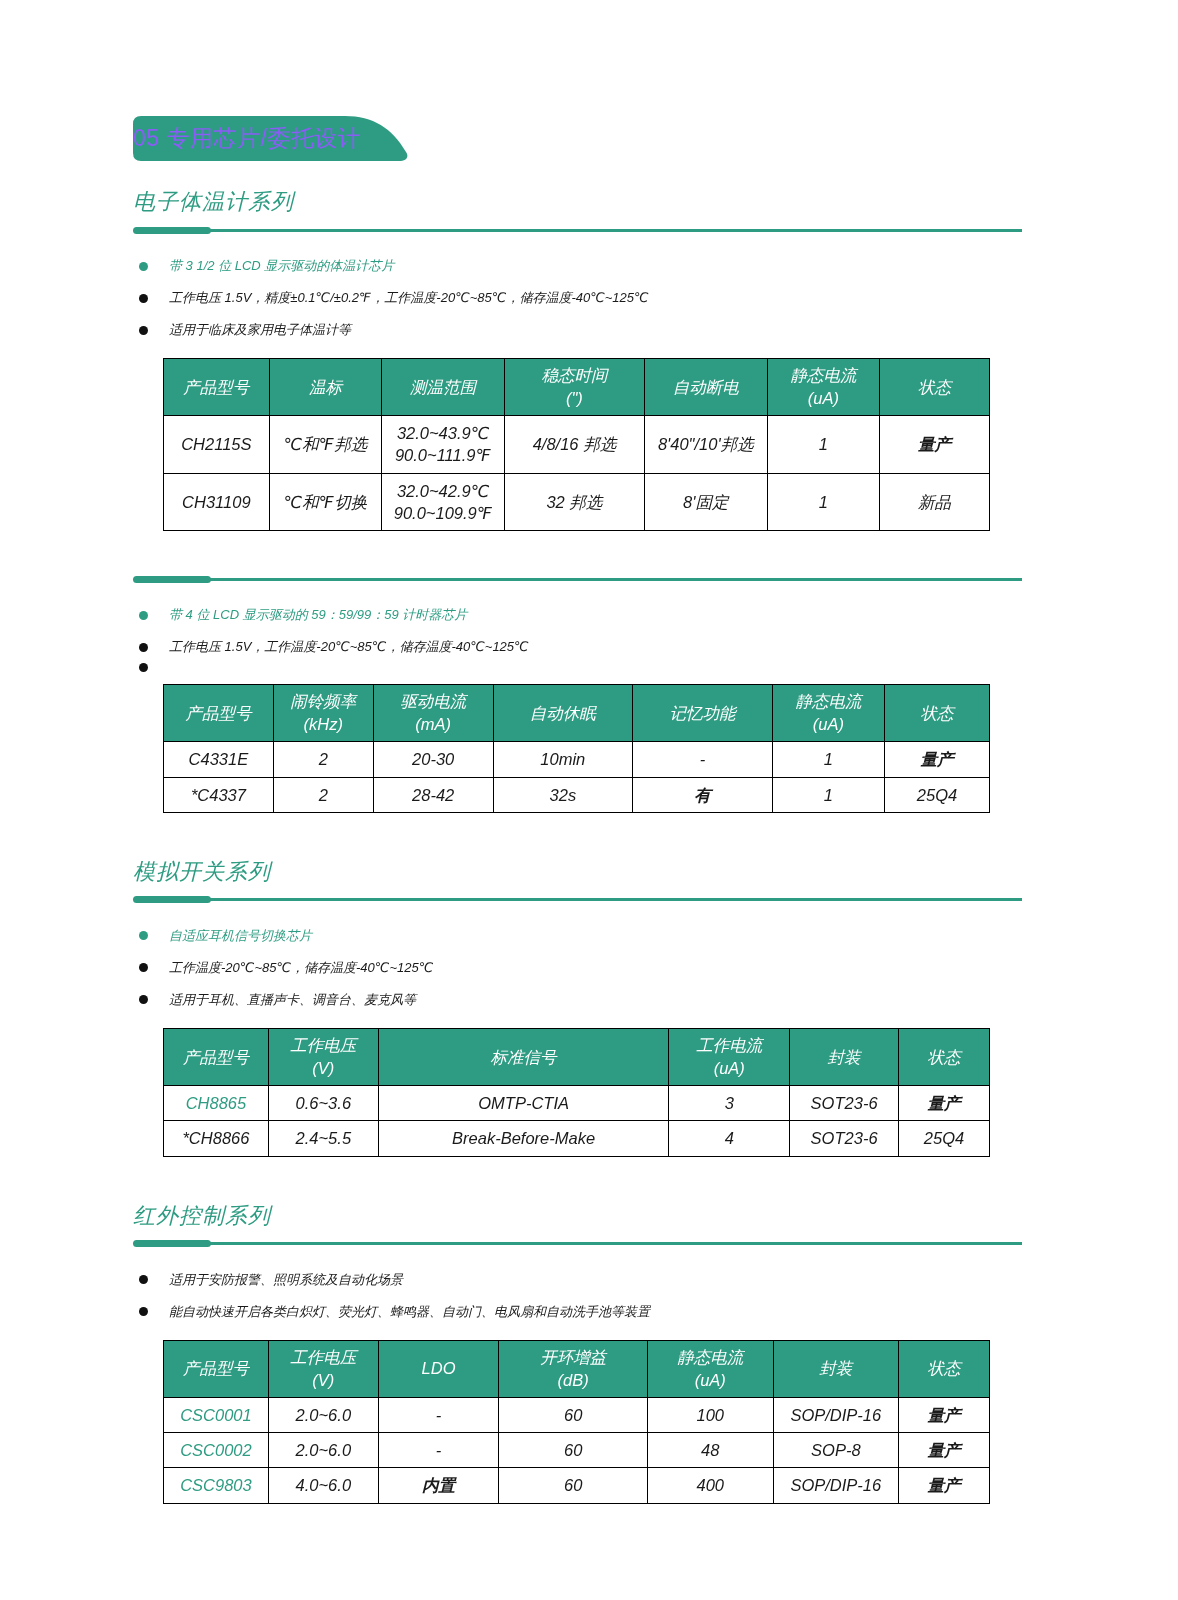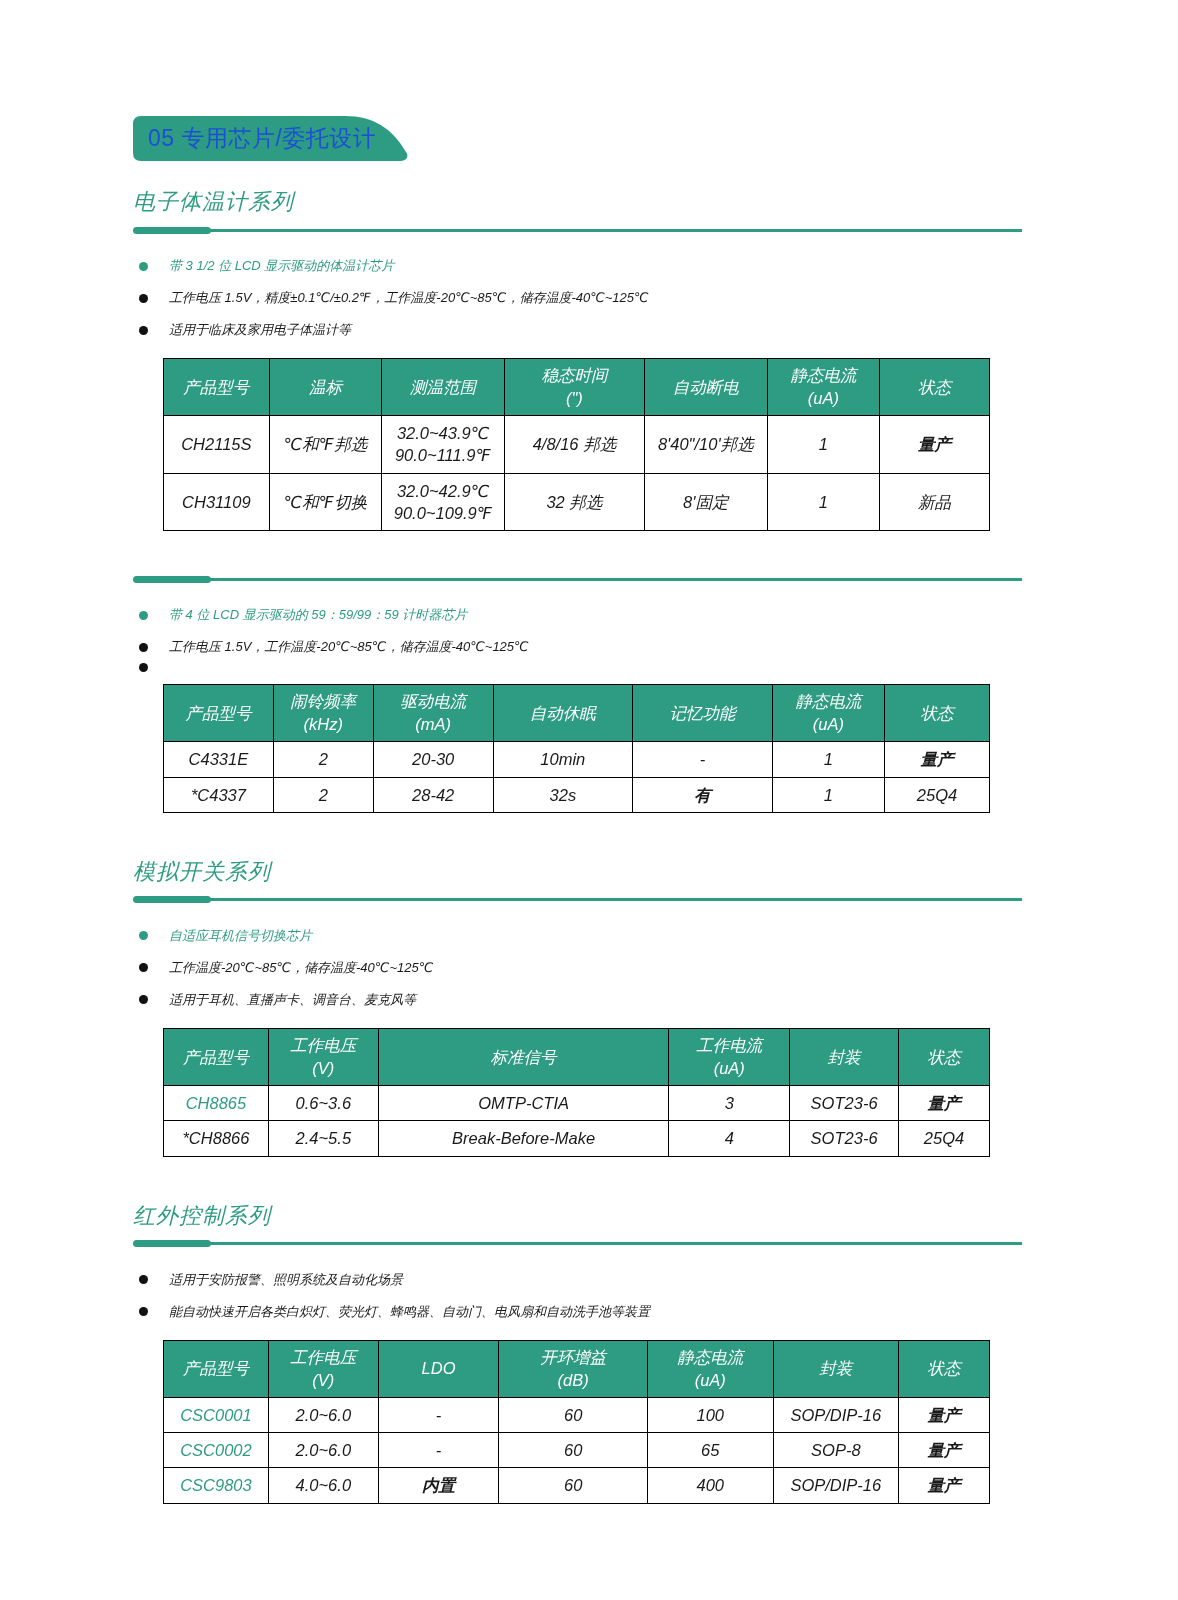--- a/index.html
+++ b/index.html
@@ -9,22 +9,22 @@
   html,body{margin:0;padding:0;}
   body{
     width:1178px;height:1600px;overflow:hidden;background:#ffffff;
     font-family:"Liberation Sans","DejaVu Sans",sans-serif;color:var(--ink);
   }
   .page{padding:116px 156px 0 133px;}
 
   
   .badge{position:relative;width:278px;height:45px;margin-bottom:26px;}
   .badge svg{position:absolute;left:0;top:0;width:100%;height:100%;display:block;}
-  .badge-label{position:relative;display:block;line-height:45px;padding-left:15px;
-    color:#1d4ed8;font-size:23px;letter-spacing:.5px;}
+  .badge-label{position:relative;display:block;line-height:45px;
+    color:#8b5cf6;font-size:23px;letter-spacing:.5px;}
 
   
   .section{margin-bottom:44px;font-style:italic;}
   .section-title{color:var(--green);font-size:22px;font-weight:normal;margin:0 0 9px 0;letter-spacing:1px;}
   .rule{display:flex;align-items:center;margin-bottom:16px;height:8px;}
   .rule-thick{width:78px;height:7px;border-radius:4px;background:var(--green);flex:none;}
   .rule-thin{flex:1;height:3px;background:var(--green);margin-left:-3px;}
 
   
   .bullets{margin:0 0 12px 6px;}
@@ -298,21 +298,21 @@
               <td>60</td>
               <td>100</td>
               <td>SOP/DIP-16</td>
               <td class="bold">量产</td>
             </tr>
             <tr>
               <td class="green">CSC0002</td>
               <td>2.0~6.0</td>
               <td>-</td>
               <td>60</td>
-              <td>65</td>
+              <td>48</td>
               <td>SOP-8</td>
               <td class="bold">量产</td>
             </tr>
             <tr>
               <td class="green">CSC9803</td>
               <td>4.0~6.0</td>
               <td class="bold">内置</td>
               <td>60</td>
               <td>400</td>
               <td>SOP/DIP-16</td>

